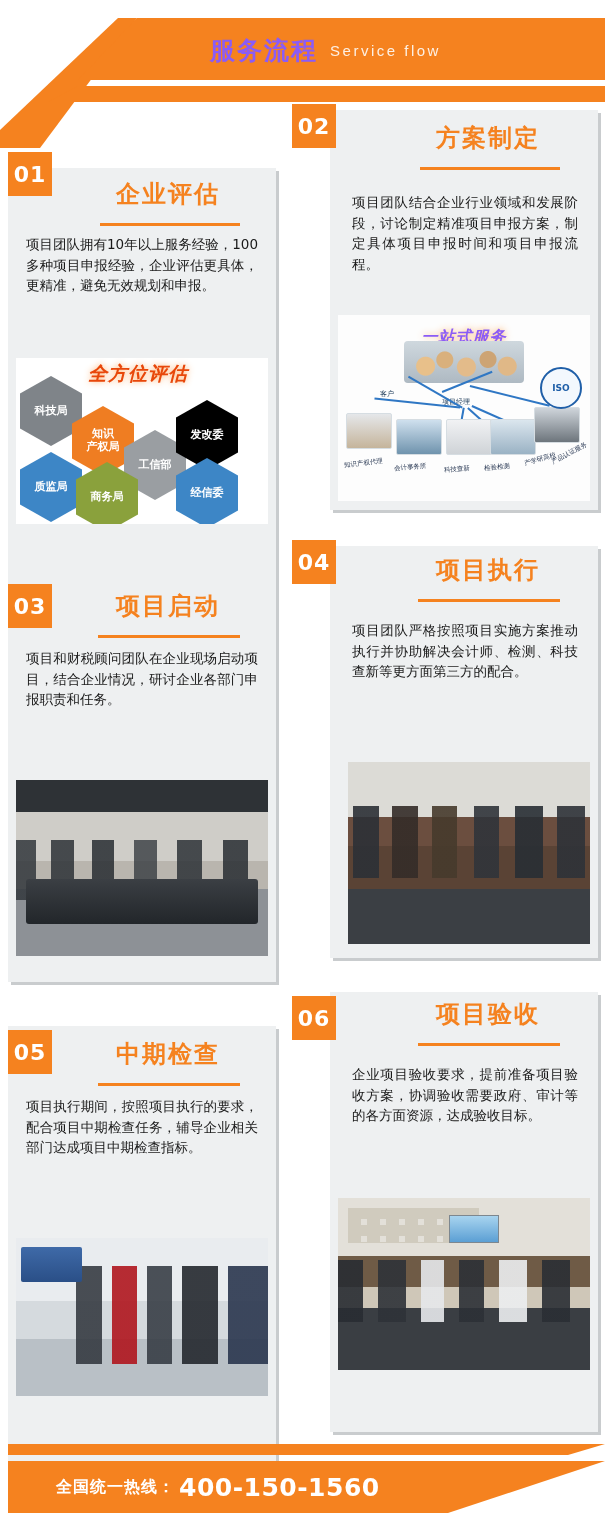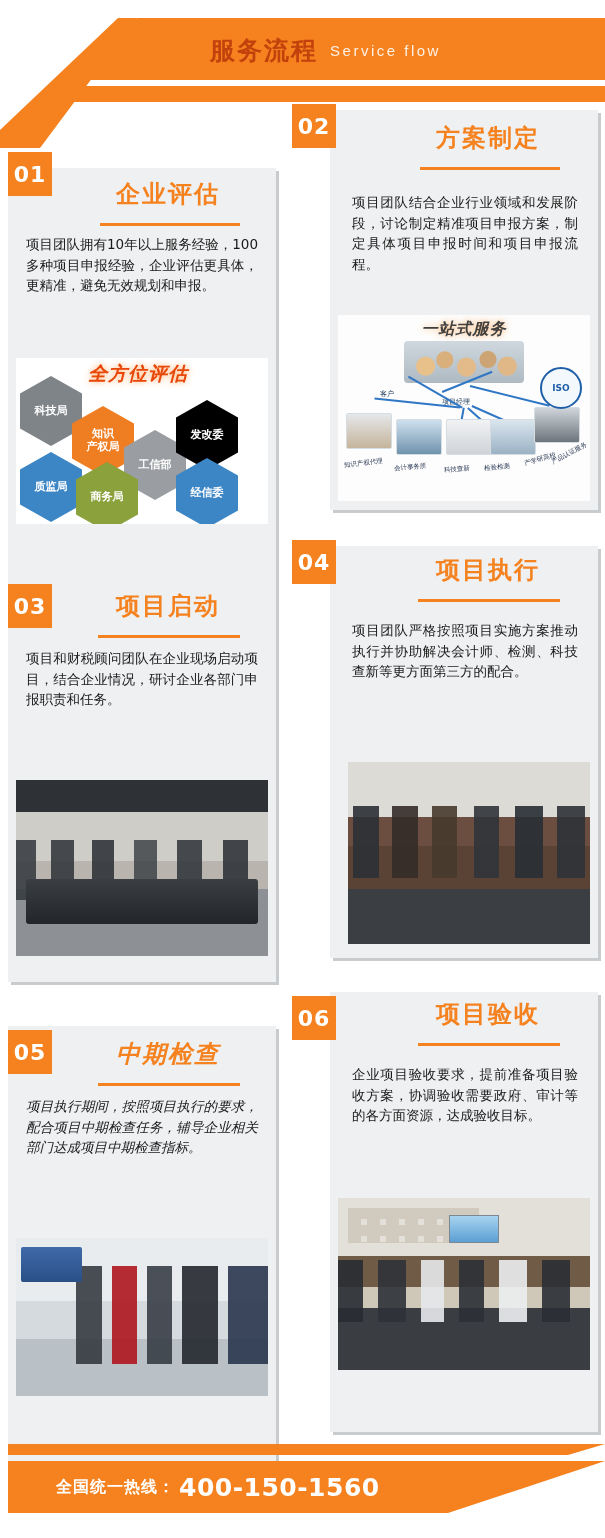--- a/index.html
+++ b/index.html
@@ -27,21 +27,21 @@
     position:absolute; left:0; top:18px; width:160px; height:130px;
     background:#F5821F;
     clip-path: polygon(137px 0, 137px 0, 40px 130px, 0 130px, 0 112px, 118px 0);
   }
   .hdr-titles {
     position:absolute; left:0; top:22px; width:605px; height:56px;
     display:flex; align-items:center; justify-content:center; gap:12px;
     padding-left:46px;
   }
   .hdr-cn {
-    color:#c2410c; font-size:25px; font-weight:bold; letter-spacing:2px;
+    color:#8b5cf6; font-size:25px; font-weight:bold; letter-spacing:2px;
     font-family:"DejaVu Sans","Liberation Sans",sans-serif;
   }
   .hdr-en {
     color:#fdf0e4; font-size:15px; letter-spacing:2.5px;
   }
 
   
   .card {
     position:absolute;
     background:#eef0f1;
@@ -82,22 +82,22 @@
     position:absolute; top:3px; left:72px;
     font-size:19px; font-weight:bold; font-style:italic;
     color:#E8470A; letter-spacing:1px;
     font-family:"DejaVu Sans","Liberation Sans",sans-serif;
     text-shadow: 0 0 6px rgba(255,160,80,.85);
   }
 
   
   .oss { position:absolute; inset:0; background:#fdfdfd; }
   .oss-title {
-    position:absolute; top:4px; left:0; width:100%; text-align:center;
-    font-size:16px; font-weight:bold; font-style:italic; color:#404040;
+    position:absolute; top:12px; left:0; width:100%; text-align:center;
+    font-size:16px; font-weight:bold; font-style:italic; color:#8b5cf6;
     letter-spacing:1px;
     font-family:"DejaVu Sans","Liberation Sans",sans-serif;
     text-shadow: 0 0 7px rgba(255,170,90,.9);
   }
   .oss-hero {
     position:absolute; left:50%; transform:translateX(-50%); top:26px;
     width:120px; height:42px; border-radius:4px;
     background:
       radial-gradient(circle at 18% 60%, #e8c08a 0 9px, transparent 10px),
       radial-gradient(circle at 34% 45%, #d9b07c 0 8px, transparent 9px),
@@ -332,21 +332,21 @@
   <div class="card" style="left:330px; top:546px; width:268px; height:412px;">
     <div class="card-title" style="position:absolute; left:56px; top:12px; width:204px;">项目执行</div>
     <div class="title-rule" style="position:absolute; left:88px; top:46px; width:142px;"></div>
     <div class="card-body" style="position:absolute; left:22px; top:74px; width:226px;">项目团队严格按照项目实施方案推动执行并协助解决会计师、检测、科技查新等更方面第三方的配合。</div>
     <div class="photo" style="left:18px; top:216px; width:242px; height:182px;">
       <div class="ph-meet"></div>
     </div>
   </div>
   <div class="badge" style="left:292px; top:540px;">04</div>
 
-  <div class="card" style="left:8px; top:1026px; width:268px; height:474px;font-style:italic;">
+  <div class="card" style="left:8px; top:1026px; width:268px; height:474px;">
     <div class="card-title" style="position:absolute; left:60px; top:16px; width:200px;">中期检查</div>
     <div class="title-rule" style="position:absolute; left:90px; top:50px; width:142px;"></div>
     <div class="card-body" style="position:absolute; left:18px; top:70px; width:232px;">项目执行期间，按照项目执行的要求，配合项目中期检查任务，辅导企业相关部门达成项目中期检查指标。</div>
     <div class="photo" style="left:8px; top:212px; width:252px; height:158px;">
       <div class="ph-lobby"></div>
     </div>
   </div>
   <div class="badge" style="left:8px; top:1030px;">05</div>
 
   <div class="card" style="left:330px; top:992px; width:268px; height:440px;">

